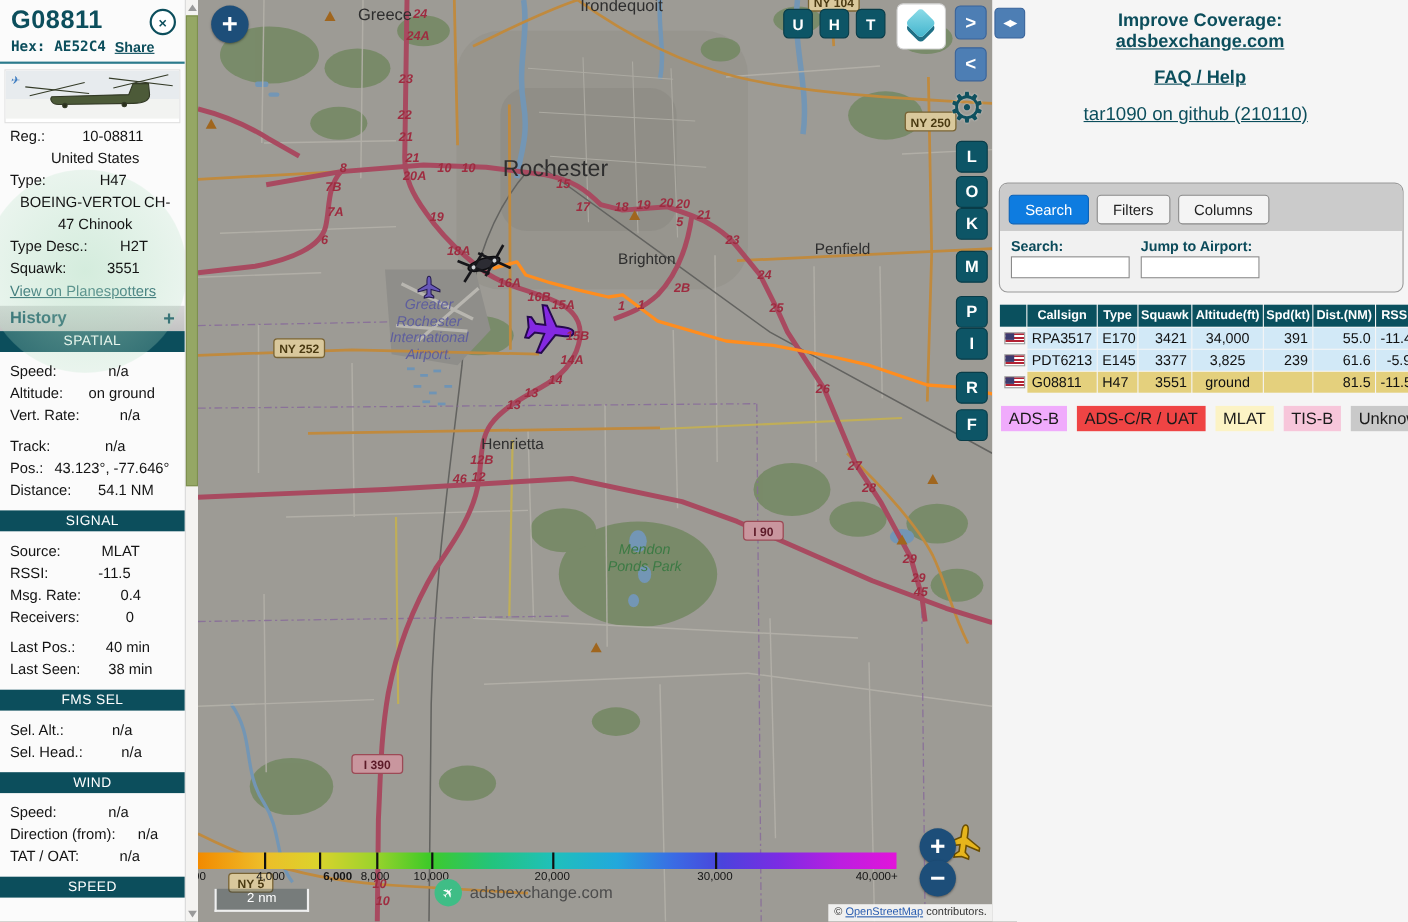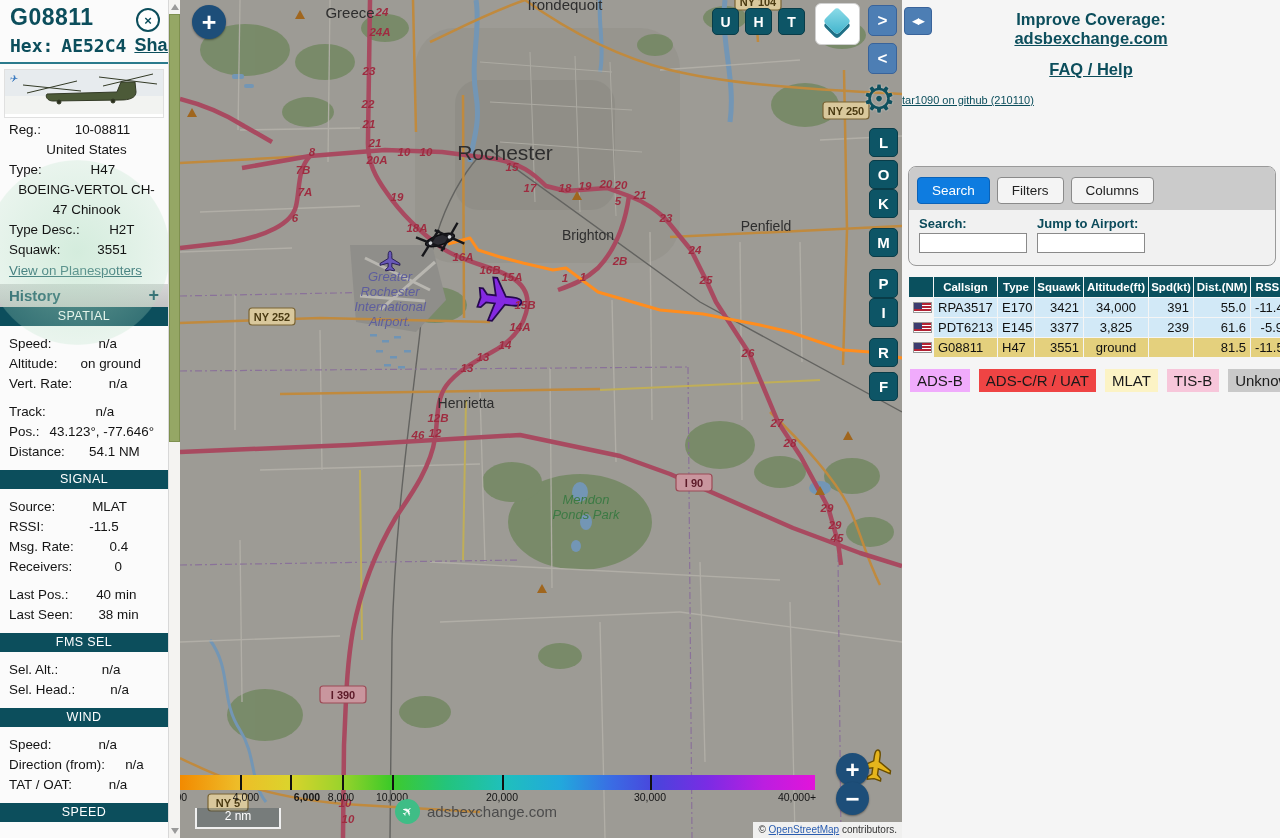--- a/index.html
+++ b/index.html
@@ -8,21 +8,21 @@
 
   
   #left-panel{position:absolute;left:0;top:0;width:168px;height:838px;background:#fbfbfb;
               overflow:hidden;border-right:1px solid #d8d8d8}
   .lp-head{padding:4px 8px 0 10px;position:relative}
   .lp-title{font-size:23px;font-weight:bold;color:#0c4e5c;letter-spacing:.5px}
   .close-btn{position:absolute;right:8px;top:8px;width:20px;height:20px;border:2px solid #0c4e5c;
              border-radius:50%;color:#0c4e5c;font-size:13px;font-weight:bold;display:flex;
              align-items:center;justify-content:center;cursor:pointer;background:#fff}
   .hex-row{display:flex;gap:8px;align-items:center;margin-top:4px;
-           font-family:"DejaVu Sans Mono",monospace;font-size:18px;font-weight:bold;color:#0c4e5c}
+           font-family:"DejaVu Sans Mono",monospace;font-size:13px;font-weight:bold;color:#0c4e5c}
   .share-link{text-decoration:underline;font-family:"Liberation Sans",sans-serif;cursor:pointer}
   .lp-divider{border-top:2px solid #2b7a8c;margin:6px 0 0 0}
   .photo-wrap{margin:5px 4px 2px 4px;border:1px solid #e0e0e0;background:#fff}
   .lp-body{position:relative}
   .green-blob{position:absolute;left:-15px;top:40px;width:185px;height:185px;border-radius:50%;
               background:radial-gradient(circle,rgba(180,224,196,.55),rgba(180,224,196,.25) 70%,transparent 72%);
               pointer-events:none}
   .drow{display:flex;justify-content:space-between;align-items:flex-start;padding:0 9px;
         font-size:13.4px;line-height:20px;color:#141414;position:relative}
   .drow .lbl{white-space:nowrap}
@@ -85,21 +85,21 @@
 
   
   #right-panel{position:absolute;left:902px;top:0;width:378px;height:838px;background:#f5f5f5;overflow:hidden}
   #panel-toggle{position:absolute;left:2px;top:7px;width:26px;height:26px;background:#4d7eb4;
                 border:1px solid #39639a;border-radius:4px;color:#fff;font-size:9px;display:flex;
                 align-items:center;justify-content:center;letter-spacing:-1px;cursor:pointer}
   .rp-head{ text-align:center;padding-top:10px;color:#0c4e5c}
   .rp-improve{font-size:16.5px;font-weight:bold}
   .rp-link{font-size:16.5px;font-weight:bold;text-decoration:underline;cursor:pointer;color:#0c4e5c;display:inline-block}
   .rp-faq{margin-top:12px;font-size:17px;font-weight:bold}
-  .rp-tar{display:block;text-align:left;margin:14px 8px 0 0;font-size:11px;color:#0c4e5c;
+  .rp-tar{display:block;text-align:center;margin:14px 8px 0 0;font-size:17px;color:#0c4e5c;
           text-decoration:underline;cursor:pointer}
   .rp-counts{margin:10px 0 0 11px;font-size:13.5px;line-height:20px}
   .rp-counts b{color:#0b4250}
   #tabs-widget{position:absolute;left:6px;top:166px;width:366px;height:98px;border:1px solid #9a9a9a;
                border-radius:8px;background:#f1f1f1;overflow:hidden}
   .tab-strip{background:#cbcbcb;padding:10px 0 6px 8px;display:flex;gap:7px}
   .tab{padding:5px 14px;font-size:13.5px;border:1px solid #8a8a8a;border-radius:4px;background:#f4f4f4;
        color:#222;cursor:pointer}
   .tab.active{background:#0e7ce0;border-color:#0a62b8;color:#fff}
   .tab-body{display:flex;gap:10px;padding:6px 0 0 10px}

